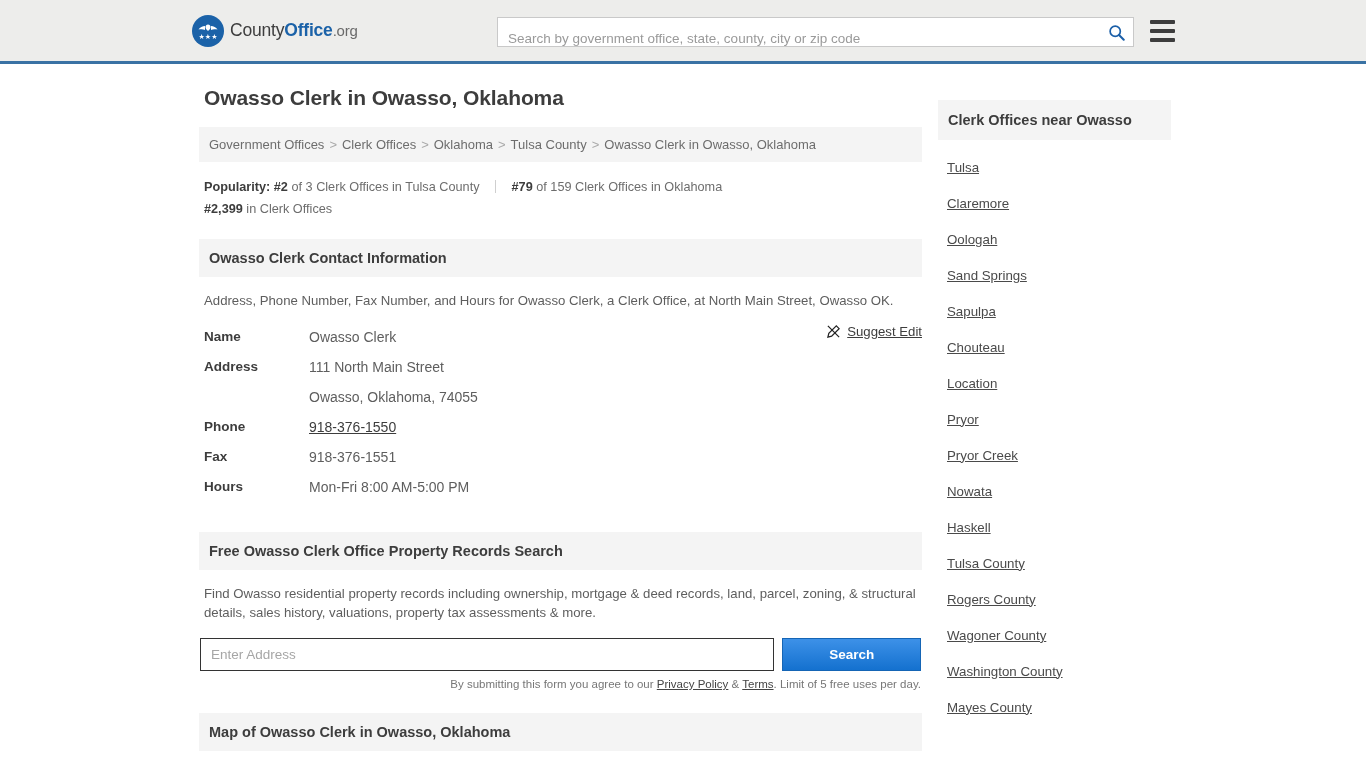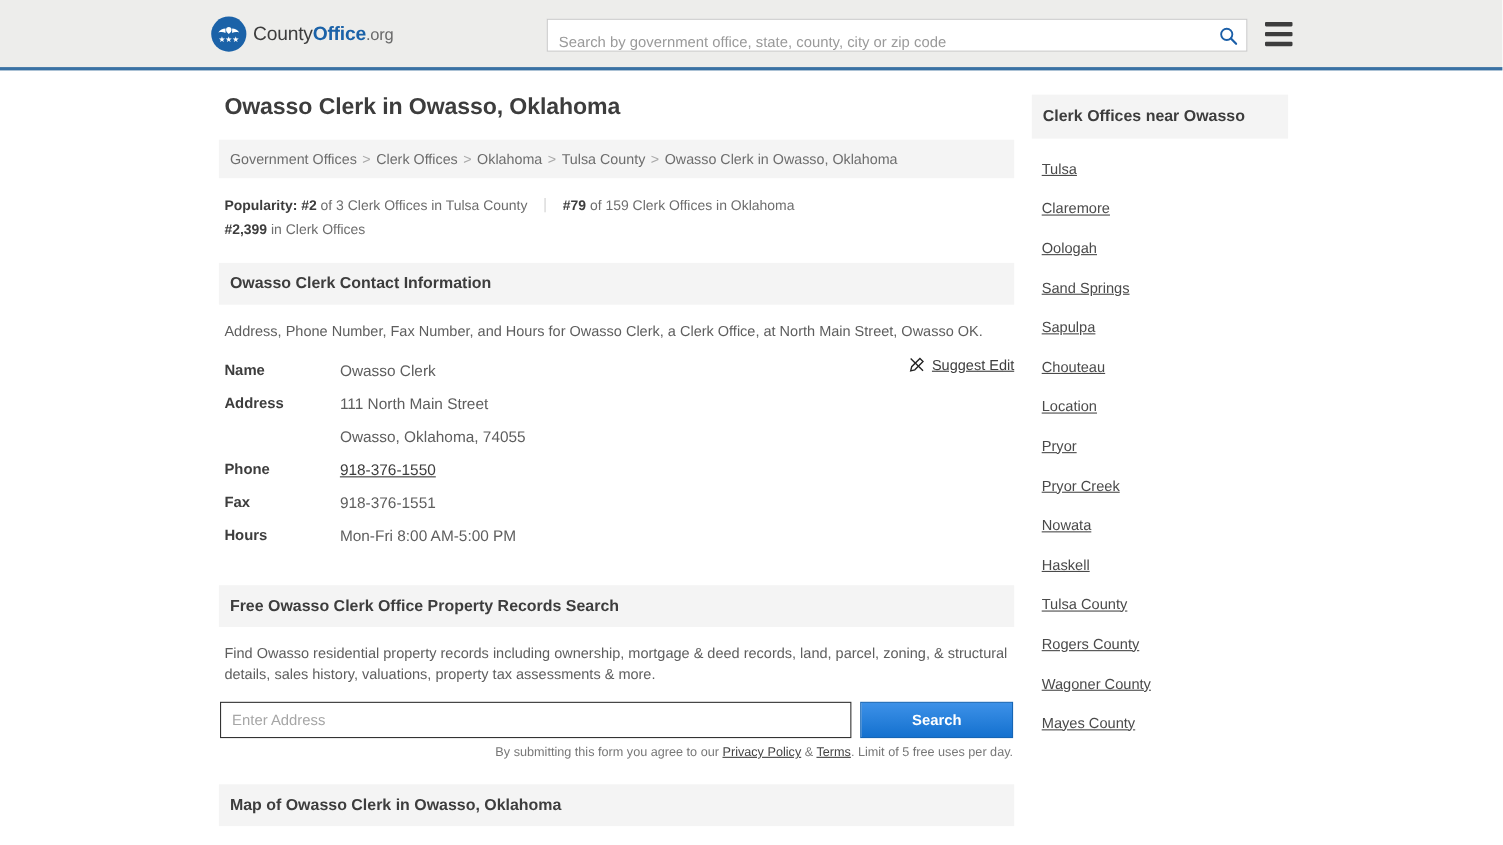--- a/index.html
+++ b/index.html
@@ -97,21 +97,21 @@
     position: relative;
     width: 1366px;
   }
   .main-col {
     position: absolute;
     left: 199px; top: 22px;
     width: 723px;
   }
   .side-col {
     position: absolute;
-    left: 938px; top: 22px;
+    left: 938px; top: 36px;
     width: 233px;
   }
 
   h1.page-title {
     font-size: 21px;
     font-weight: bold;
     color: #3d3d3d;
     margin: 0 0 17px 5px;
     letter-spacing: -0.1px;
   }
@@ -397,17 +397,20 @@
       <div class="side-item">
           <a href="#">Tulsa County</a>
         </div>
       <div class="side-item">
           <a href="#">Rogers County</a>
         </div>
       <div class="side-item">
           <a href="#">Wagoner County</a>
         </div>
       <div class="side-item">
+          <a href="#">Washington County</a>
+        </div>
+      <div class="side-item">
           <a href="#">Mayes County</a>
         </div>
     </div>
   </div>
 </div>
 
 </body></html>

